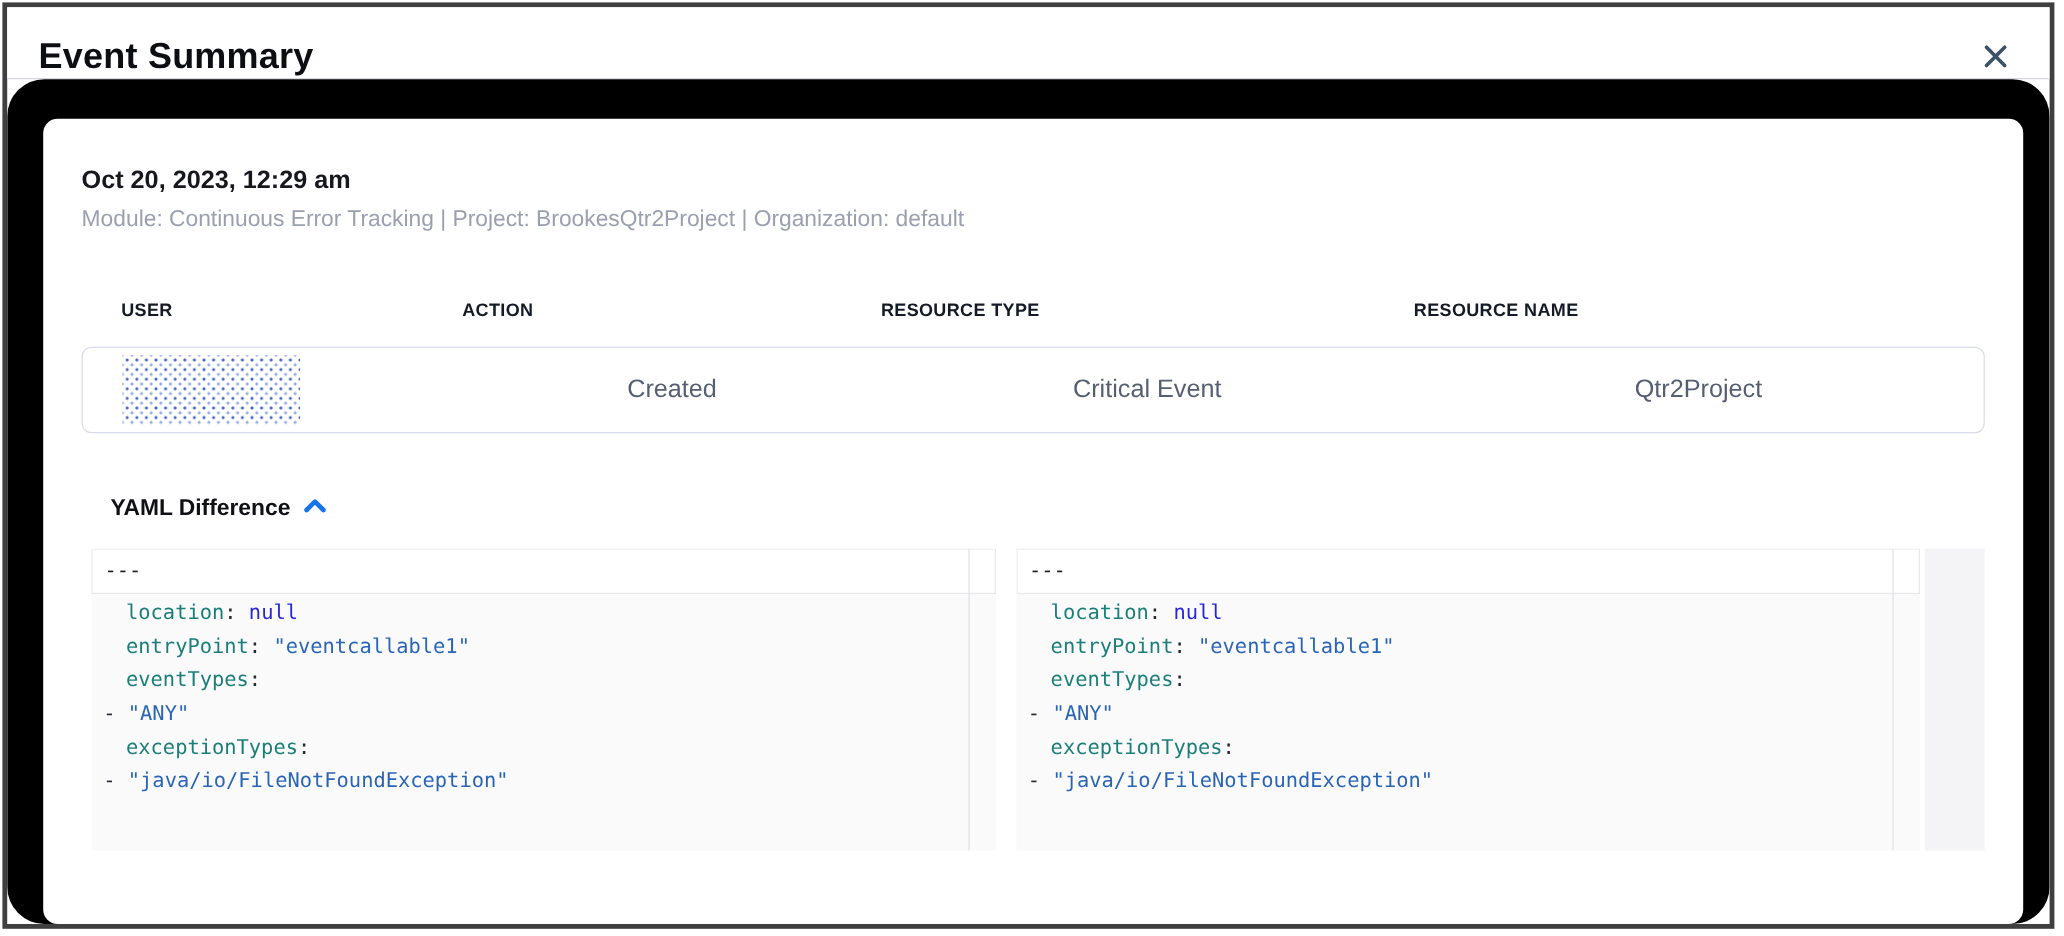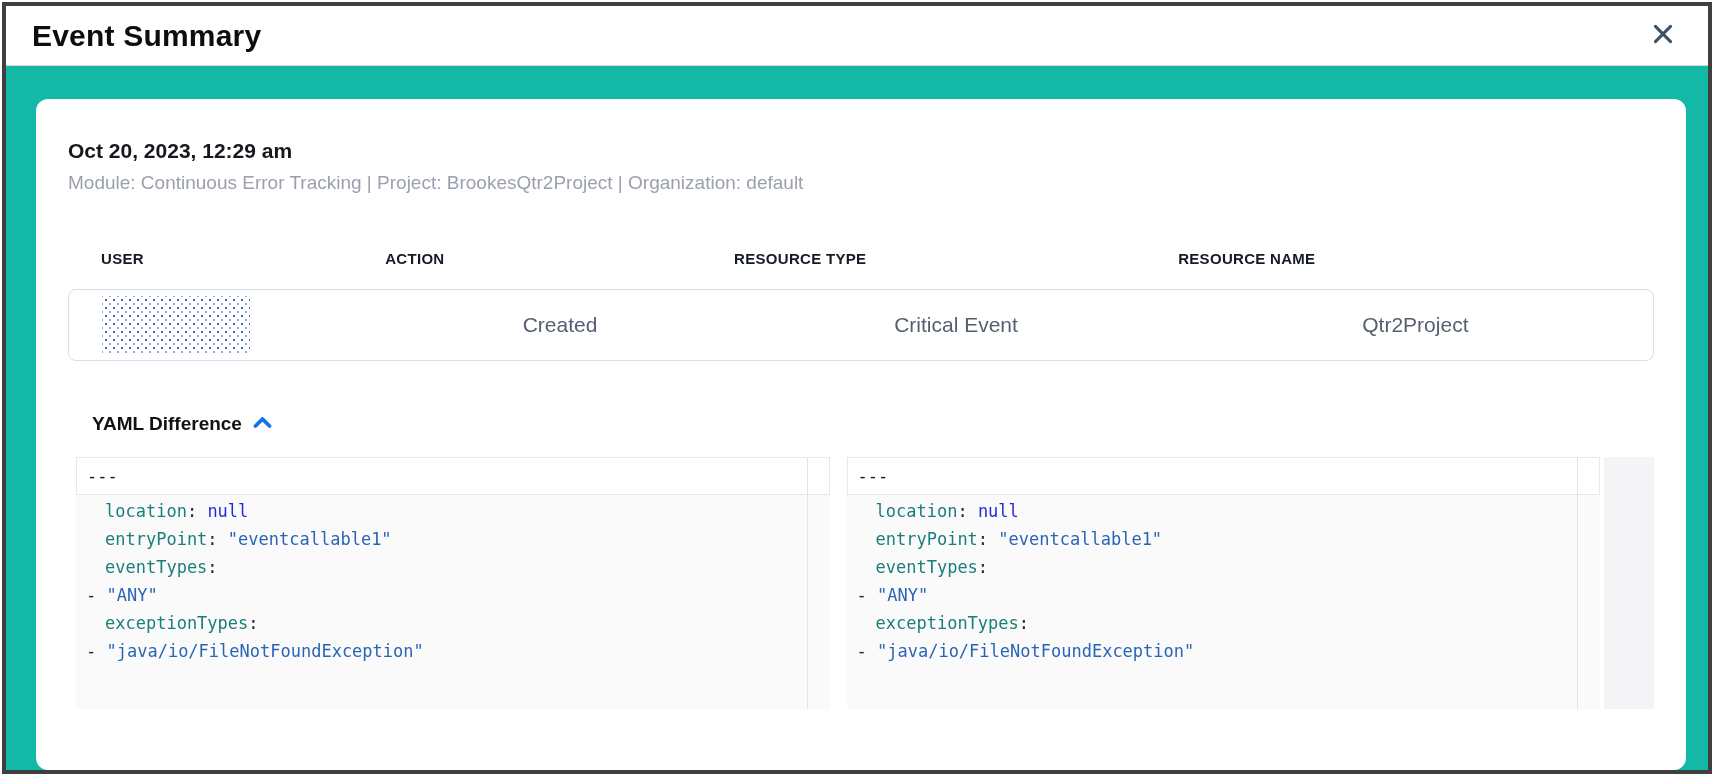--- a/index.html
+++ b/index.html
@@ -5,28 +5,28 @@
   * { margin:0; padding:0; box-sizing:border-box; }
   html,body { width:1720px; height:780px; background:#ffffff; overflow:hidden;
               font-family:"Liberation Sans", sans-serif; }
 
   .frame { position:absolute; left:2px; top:2px; width:1710px; height:772px;
            border:4px solid #3f3f3f; background:#ffffff; overflow:hidden;
            display:flex; flex-direction:column; }
 
   
   .modal-header { height:60px; background:#ffffff; flex:0 0 auto;
-                  display:flex; align-items:center; justify-content:space-between;
+                  display:flex; align-items:flex-end; justify-content:space-between;
                   padding:0 28px 0 26px; border-bottom:1px solid #d4d4de; }
   .modal-title { font-size:30px; font-weight:700; color:#0d0e11; letter-spacing:0.2px; }
   .close-btn { width:34px; height:34px; border:none; background:transparent; cursor:pointer;
                display:flex; align-items:center; justify-content:center; }
 
   
-  .modal-body { flex:1 1 auto; background:#14b8a6; padding:33px 22px 0 30px; overflow:hidden; }
+  .modal-body { flex:1 1 auto; background:#000000; padding:33px 22px 0 30px; overflow:hidden;border-radius:31px; }
   .card { background:#ffffff; border-radius:12px; height:100%;
           padding:40px 32px 0 32px; overflow:hidden; }
 
   .event-date { font-size:21px; font-weight:700; color:#17181d; }
   .event-meta { font-size:19px; color:#9ba0b0; margin-top:9px; }
 
   
   .tbl-head { display:grid; grid-template-columns:20% 22% 28% 30%;
               margin-top:56px; }
   .tbl-head .hc { font-size:15px; font-weight:700; color:#141b26;

